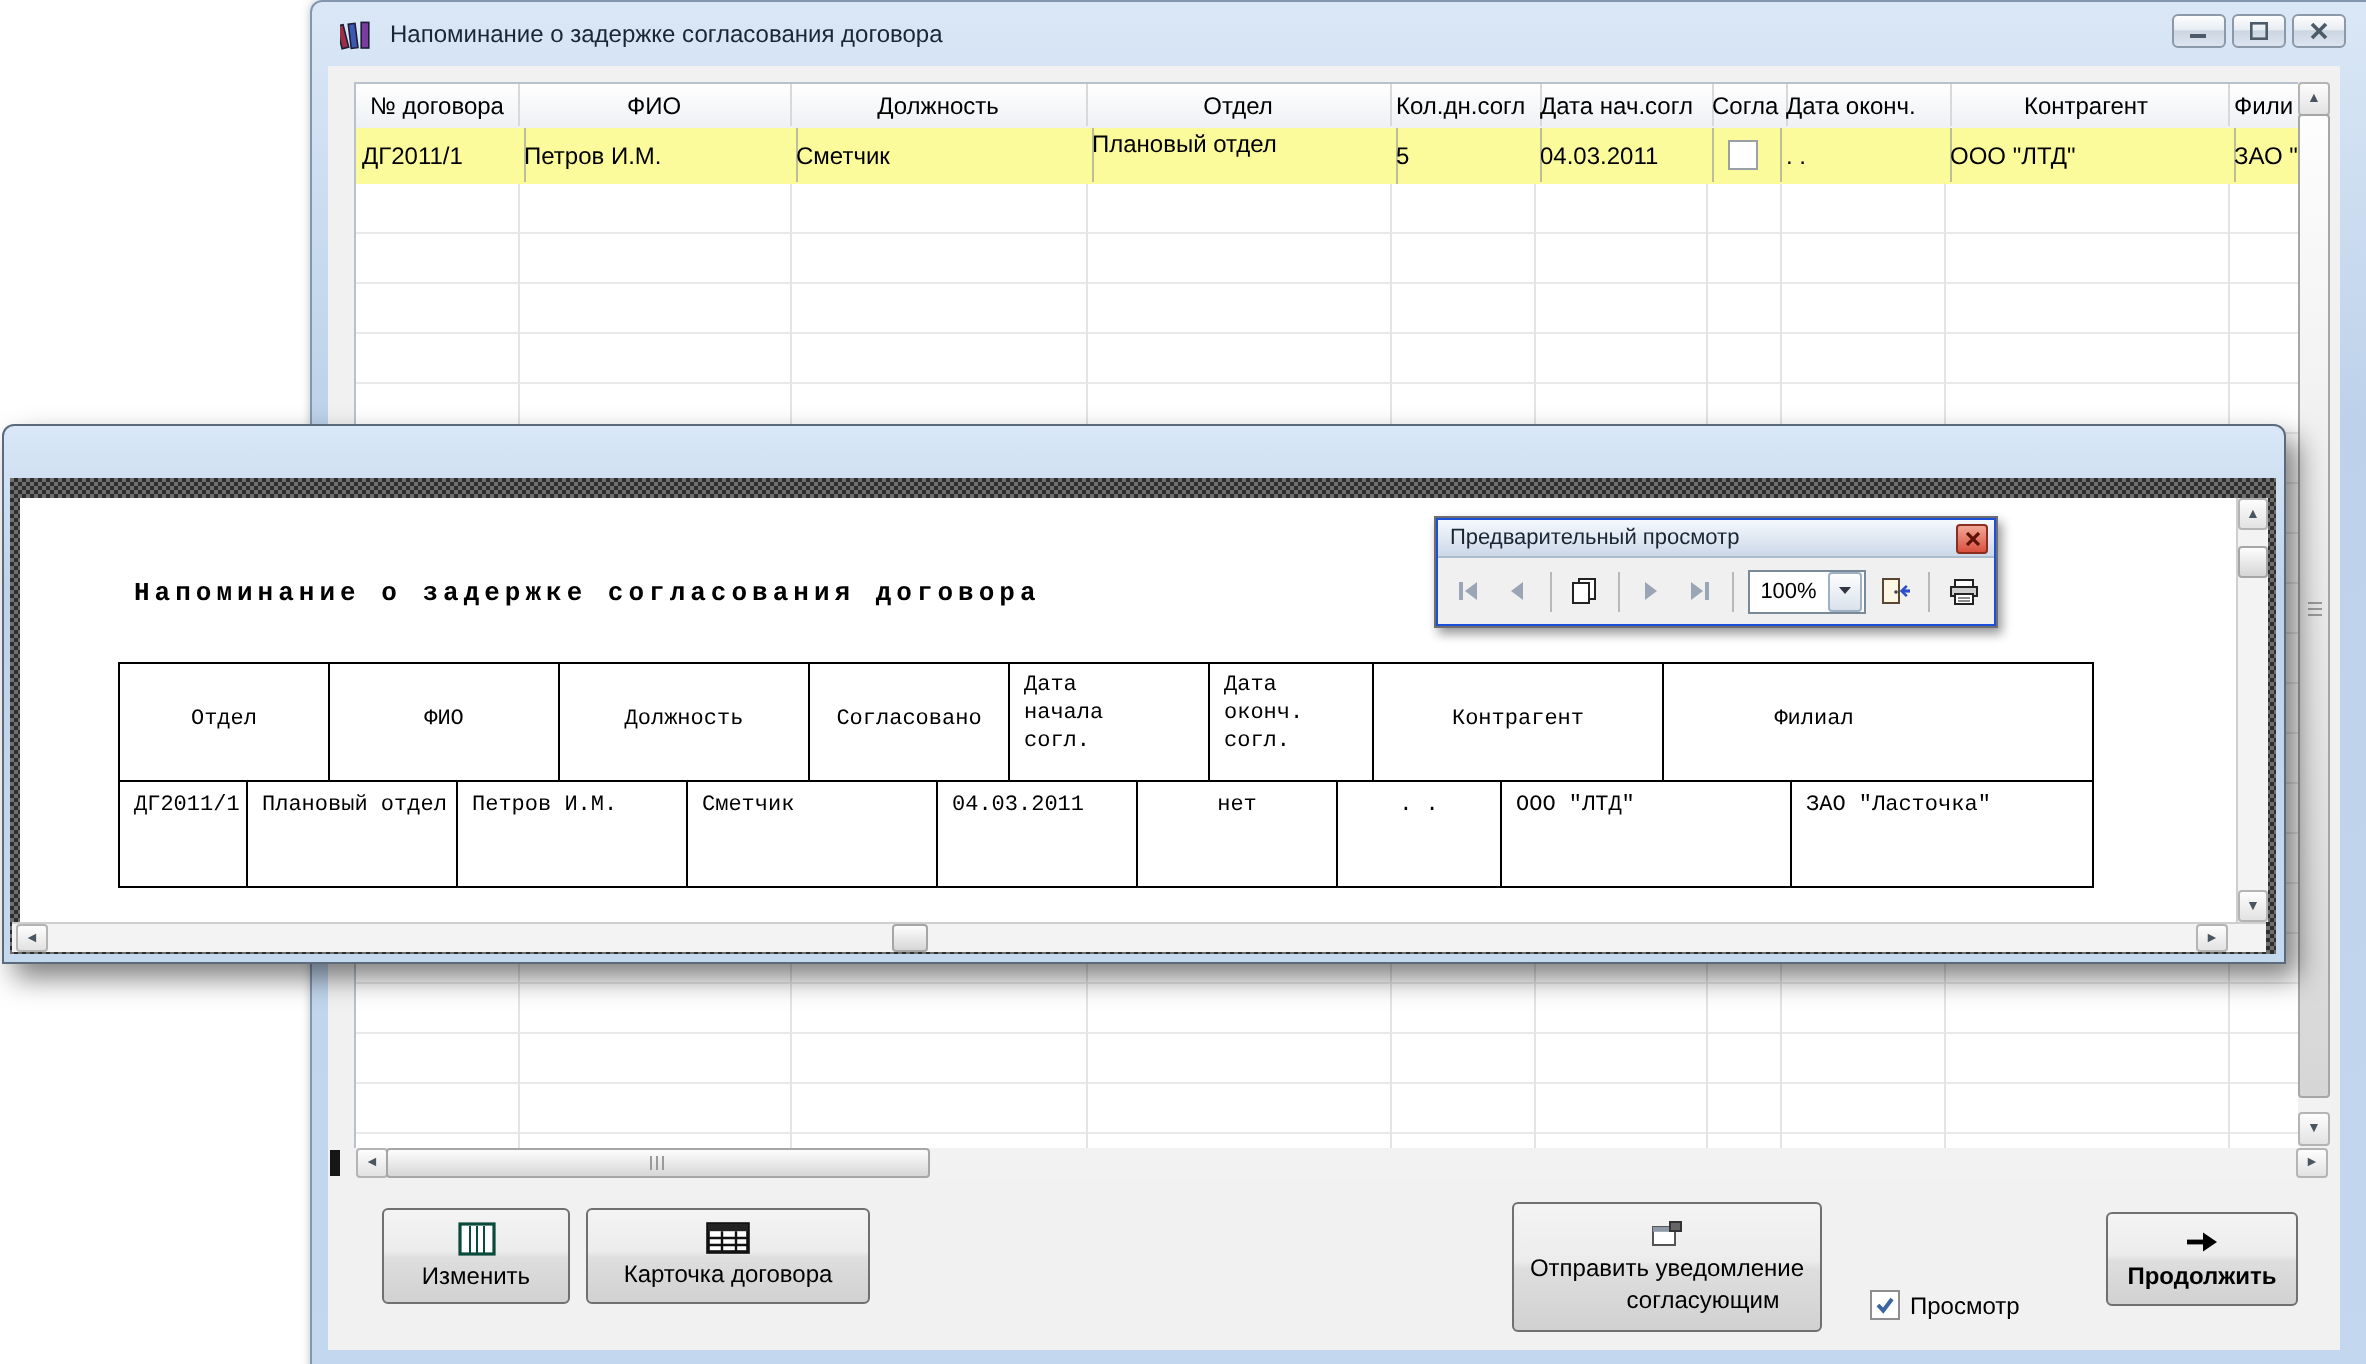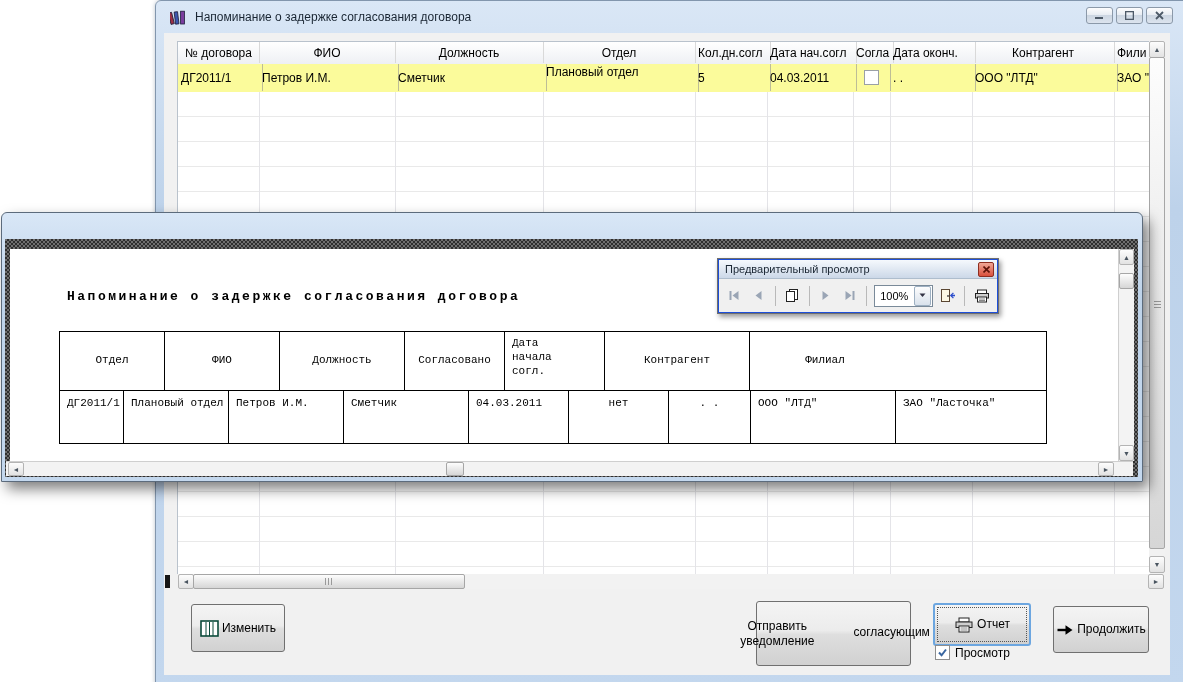--- a/index.html
+++ b/index.html
@@ -54,24 +54,24 @@
      color:#4a5560;font-size:7px;line-height:1;}
   .thumb{position:absolute;background:linear-gradient(#fdfdfd,#d6d6d6);border:1px solid #a6a6a6;
      border-radius:2px;display:flex;align-items:center;justify-content:center;}
   .grip-h{width:9px;height:7px;background:repeating-linear-gradient(90deg,#9a9a9a 0 1px,transparent 1px 3px);}
   .grip-v{width:7px;height:9px;background:repeating-linear-gradient(0deg,#9a9a9a 0 1px,transparent 1px 3px);}
   .hs-mark{position:absolute;left:-13px;top:1px;width:5px;height:13px;background:#161616;}
 
   
   .btn{position:absolute;border:1px solid #707070;border-radius:3px;
      background:linear-gradient(#f4f4f4,#ececec 45%,#dedede 52%,#d1d1d1);
-     display:flex;flex-direction:row;align-items:center;justify-content:center;gap:3px;
+     display:flex;flex-direction:column;align-items:center;justify-content:center;gap:3px;
      font-size:12px;color:#000;text-align:center;line-height:1.25;cursor:default;}
   .btn-focus{border:2px solid #6ca6e0;outline:1px dotted #555;outline-offset:-5px;}
-  .bold{font-weight:normal;}
+  .bold{font-weight:bold;}
   .chkrow{position:absolute;display:flex;align-items:center;gap:5px;font-size:12px;}
   .chkbox{width:13px;height:13px;background:#fff;border:1px solid #8e8e8e;display:flex;
      align-items:center;justify-content:center;}
 
   
   .report-window{position:absolute;left:1px;top:212px;width:1140px;height:268px;z-index:20;
      border:1px solid #5c6b7c;border-radius:6px 6px 0 0;
      background:linear-gradient(#d9e7f7,#bed3e9 30%,#c4d8ee);box-shadow:6px 7px 14px rgba(0,0,0,.5);}
   .rw-titlebar{position:absolute;left:0;top:0;right:0;height:26px;display:flex;align-items:center;}
   .rw-icon{margin-left:9px;width:15px;height:15px;}
@@ -214,40 +214,39 @@
       </div>
 
       <div class="btn" style="left:27px;top:571px;width:92px;height:46px;">
         <svg width="19" height="17">
           <rect x="1" y="1" width="17" height="15" fill="#fff" stroke="#0a4a3a" stroke-width="1.6"></rect>
           <path d="M6 2v14M9.5 2v14M13 2v14" stroke="#0a4a3a" stroke-width="1"></path>
         </svg>
         <span>Изменить</span>
       </div>
 
+      <div class="btn" style="left:129px;top:571px;width:140px;height:46px;">
+        <svg width="22" height="16">
+          <rect x="1" y="1" width="20" height="14" fill="#fff" stroke="#111" stroke-width="1.8"></rect>
+          <rect x="1" y="1" width="20" height="3.6" fill="#222"></rect>
+          <path d="M1 8h20M1 11.5h20M8 4.6v10.4M15 4.6v10.4" stroke="#111" stroke-width="1.2"></path>
+        </svg>
+        <span>Карточка договора</span>
+      </div>
 
       <div class="btn" style="left:592px;top:568px;width:153px;height:63px;">
         <svg width="17" height="14">
           <rect x="1.5" y="3.5" width="11" height="9" fill="#fff" stroke="#555"></rect>
           <rect x="1.5" y="3.5" width="11" height="2.4" fill="#8f9aa8"></rect>
           <rect x="10" y="1" width="5.5" height="4.5" fill="#666" stroke="#333"></rect>
         </svg>
         <span>Отправить уведомление</span>
         <span style="margin-top:-2px;margin-left:36px;">согласующим</span>
       </div>
 
-      <div class="btn btn-focus" style="left:769px;top:570px;width:94px;height:39px;">
-        <svg width="20" height="16">
-          <rect x="5" y="1" width="10" height="4" fill="#fff" stroke="#222"></rect>
-          <rect x="2" y="5" width="16" height="5.5" fill="#cfcfcf" stroke="#222"></rect>
-          <rect x="5" y="9" width="10" height="6" fill="#fff" stroke="#222"></rect>
-          <path d="M6.5 11h7M6.5 13h7" stroke="#888"></path>
-        </svg>
-        <span>Отчет</span>
-      </div>
 
       <div class="chkrow" style="left:771px;top:612px;">
         <span class="chkbox">
           <svg width="11" height="11">
               <path d="M2 5.5l2.6 2.8L9 2.5" stroke="#3a66a0" stroke-width="2" fill="none"></path>
             </svg>
         </span>
         <span>Просмотр</span>
       </div>
 
@@ -267,20 +266,21 @@
       <div class="page">
         <div class="doc-title">Напоминание о задержке согласования договора</div>
 
         <div class="doc-table">
           <div class="dt-row dt-header">
             <div class="dtc c1">Отдел</div>
             <div class="dtc c2">ФИО</div>
             <div class="dtc c3">Должность</div>
             <div class="dtc c5">Согласовано</div>
             <div class="dtc c4">Дата начала согл.</div>
+            <div class="dtc c6">Дата оконч. согл.</div>
             <div class="dtc c7">Контрагент</div>
             <div class="dtc c8">Филиал</div>
           </div>
           <div class="dt-row dt-data">
             <div class="dtc c0">ДГ2011/1</div>
             <div class="dtc c1">Плановый отдел</div>
             <div class="dtc c2">Петров И.М.</div>
             <div class="dtc c3">Сметчик</div>
             <div class="dtc c4">04.03.2011</div>
             <div class="dtc c5">нет</div>

